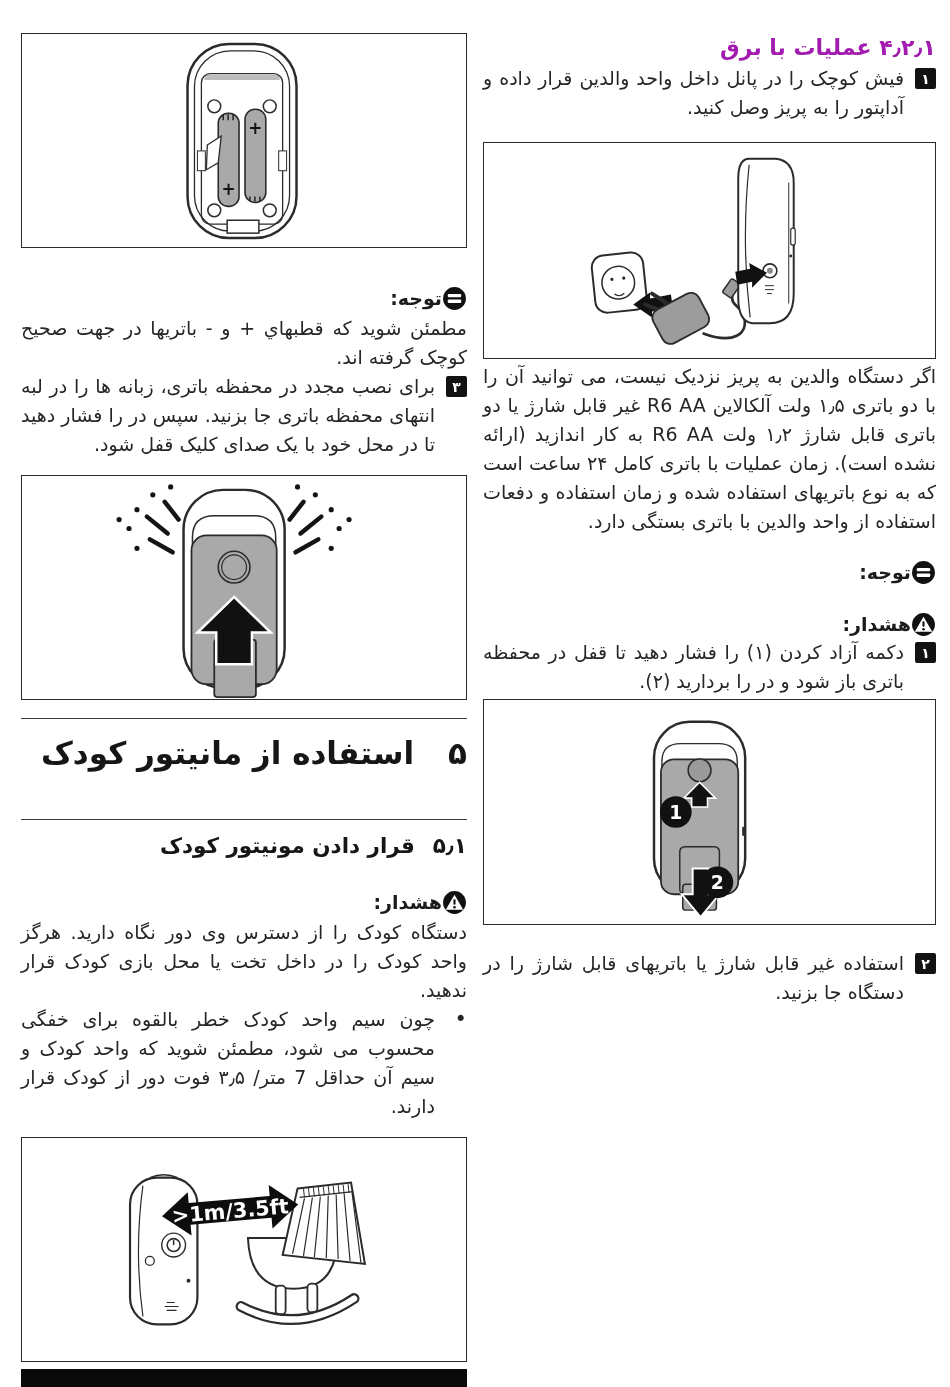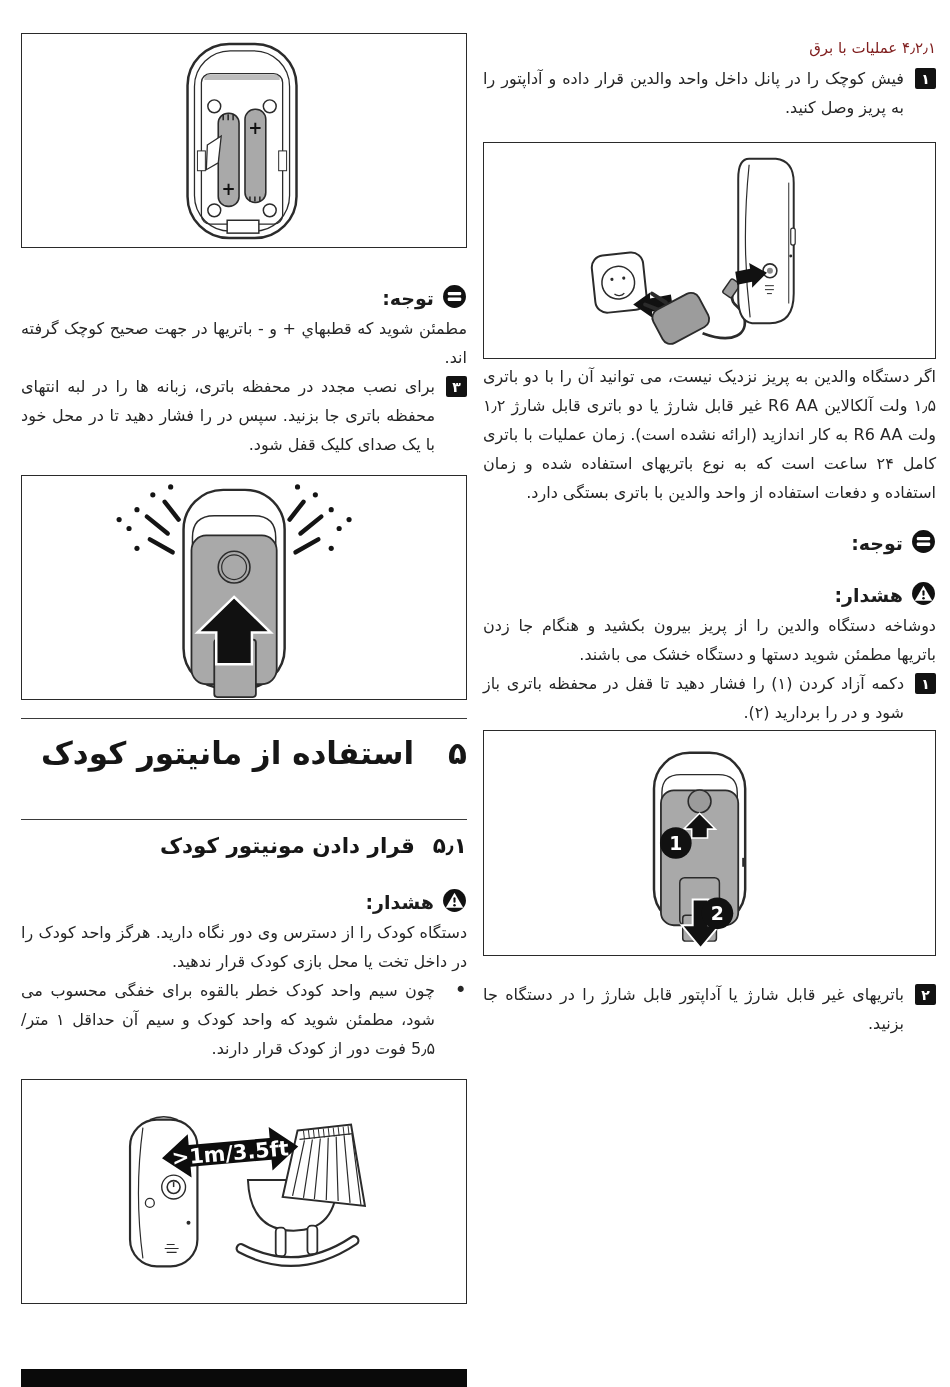--- a/index.html
+++ b/index.html
@@ -6,41 +6,41 @@
   html,body { background:#ffffff; }
   body {
     width:950px; height:1387px; position:relative;
     font-family:"DejaVu Sans", sans-serif;
     color:#262626; overflow:hidden;
   }
   .col { position:absolute; direction:rtl; }
   .col-left  { left:21px;  top:33px; width:446px; }
   .col-right { left:483px; top:34px; width:453px; }
 
-  h3.subhead { font-size:15px; font-weight:normal; line-height:28px; color:#7f1d1d; }
+  h3.subhead { font-size:22px; font-weight:bold; line-height:28px; color:#a21caf; }
   .h-main { display:flex; align-items:baseline; gap:34px; font-size:31px; font-weight:bold; line-height:44px; color:#161616; }
   .h-sub  { display:flex; align-items:baseline; gap:18px; font-size:21.5px; font-weight:bold; line-height:32px; color:#161616; }
 
   p.body, .step-text, .bullet-text {
-    font-size:16px; line-height:29px; text-align:justify; text-align-last:right;
+    font-size:19px; line-height:29px; text-align:justify; text-align-last:right;
   }
   .step { display:flex; align-items:flex-start; }
   .badge {
     flex:none; width:21px; height:21px; margin-left:11px; margin-top:4px;
     background:#121212; color:#fff; border-radius:2px;
     display:flex; align-items:center; justify-content:center;
     font-size:14px; font-weight:bold; line-height:1;
   }
   .step-text { flex:1; }
 
   .bullet { display:flex; align-items:flex-start; }
   .bullet-marker { flex:none; width:14px; margin-left:18px; font-size:21px; line-height:29px; }
   .bullet-text { flex:1; }
 
-  .notice { display:flex; align-items:flex-start; gap:8px; }
+  .notice { display:flex; align-items:center; gap:0; }
   .nicon { flex:none; width:25px; height:25px; }
   .nicon svg { display:block; width:100%; height:100%; }
   .nlabel { font-size:19px; font-weight:bold; line-height:28px; color:#1c1c1c; }
 
   figure.figure { border:1.5px solid #2a2a2a; background:#fff; direction:ltr; overflow:hidden; }
   figure.figure svg { display:block; width:100%; height:100%; }
   .fig-a { height:215px; }
   .fig-b { height:217px; }
   .fig-c { height:225px; }
   .fig-d { height:226px; }
@@ -121,21 +121,20 @@
       <span class="nicon">
         <svg viewBox="0 0 24 24">
             <circle cx="12" cy="12" r="11" fill="#111"></circle>
             <path d="M12,4.6 L20.4,19 L3.6,19 Z" fill="#fff"></path>
             <rect x="11" y="8.8" width="2" height="5.4" rx="1" fill="#111"></rect>
             <circle cx="12" cy="16.6" r="1.2" fill="#111"></circle>
           </svg>
       </span>
       <span class="nlabel">هشدار:</span>
     </div>
-    <p class="body mt2">دوشاخه دستگاه والدین را از پریز بیرون بکشید و هنگام جا زدن باتریها مطمئن شوید دستها و دستگاه خشک می باشند.</p>
 
     <div class="step">
       <span class="badge">۱</span>
       <span class="step-text">دکمه آزاد کردن (۱) را فشار دهید تا قفل در محفظه باتری باز شود و در را بردارید (۲).</span>
     </div>
 
     <figure class="figure fig-d mt8">
       <svg viewBox="0 0 446 226" preserveAspectRatio="xMidYMid meet">
         <g>
           <rect x="167" y="22" width="92" height="174" rx="36" fill="#fff" stroke="#2b2b2b" stroke-width="2.5"></rect>
@@ -154,21 +153,21 @@
         </g>
         <g>
           <circle cx="231" cy="184" r="16" fill="#111"></circle>
           <text class="callout-num" x="231" y="191">2</text>
         </g>
       </svg>
     </figure>
 
     <div class="step mt24">
       <span class="badge">۲</span>
-      <span class="step-text">باتریهای غیر قابل شارژ یا آداپتور قابل شارژ را در دستگاه جا بزنید.</span>
+      <span class="step-text">استفاده غیر قابل شارژ یا باتریهای قابل شارژ را در دستگاه جا بزنید.</span>
     </div>
 
   </div>
 
   <div class="col col-left">
 
     <figure class="figure fig-a">
       <svg viewBox="0 0 446 215" preserveAspectRatio="xMidYMid meet">
         <g>
           <rect x="166" y="10" width="110" height="196" rx="42" fill="#fff" stroke="#2b2b2b" stroke-width="2.5"></rect>
@@ -276,21 +275,21 @@
             <rect x="11" y="8.8" width="2" height="5.4" rx="1" fill="#111"></rect>
             <circle cx="12" cy="16.6" r="1.2" fill="#111"></circle>
           </svg>
       </span>
       <span class="nlabel">هشدار:</span>
     </div>
     <p class="body mt2">دستگاه کودک را از دسترس وی دور نگاه دارید. هرگز واحد کودک را در داخل تخت یا محل بازی کودک قرار ندهید.</p>
 
     <div class="bullet">
       <span class="bullet-marker">•</span>
-      <span class="bullet-text">چون سیم واحد کودک خطر بالقوه برای خفگی محسوب می شود، مطمئن شوید که واحد کودک و سیم آن حداقل ۱ متر/ 5٫۵ فوت دور از کودک قرار دارند.</span>
+      <span class="bullet-text">چون سیم واحد کودک خطر بالقوه برای خفگی محسوب می شود، مطمئن شوید که واحد کودک و سیم آن حداقل 7 متر/ ۳٫۵ فوت دور از کودک قرار دارند.</span>
     </div>
 
     <figure class="figure fig-e mt16">
       <svg viewBox="0 0 446 225" preserveAspectRatio="xMidYMid meet">
         <g>
           <path d="M227,101 Q229,152 273,152 Q317,152 317,101 Z" fill="#fff" stroke="#2b2b2b" stroke-width="2"></path>
           <rect x="255" y="149" width="10" height="29" rx="4" fill="#fff" stroke="#2b2b2b" stroke-width="1.8"></rect>
           <rect x="287" y="147" width="10" height="29" rx="4" fill="#fff" stroke="#2b2b2b" stroke-width="1.8"></rect>
           <path d="M220,170 Q277,200 334,162" stroke="#2b2b2b" stroke-width="11" fill="none" stroke-linecap="round"></path>
           <path d="M220,170 Q277,200 334,162" stroke="#fff" stroke-width="6.5" fill="none" stroke-linecap="round"></path>

